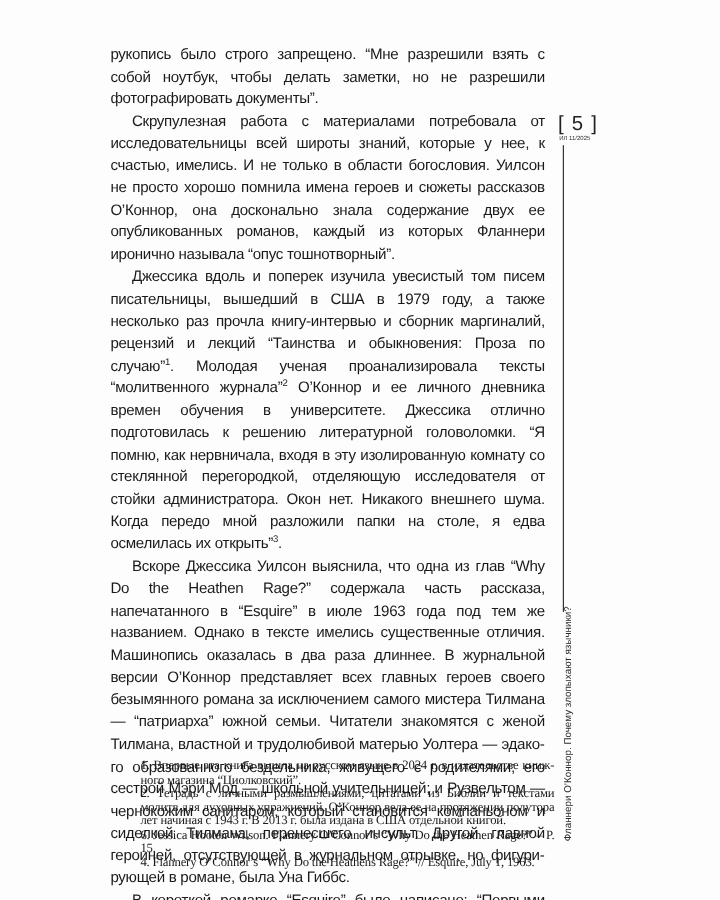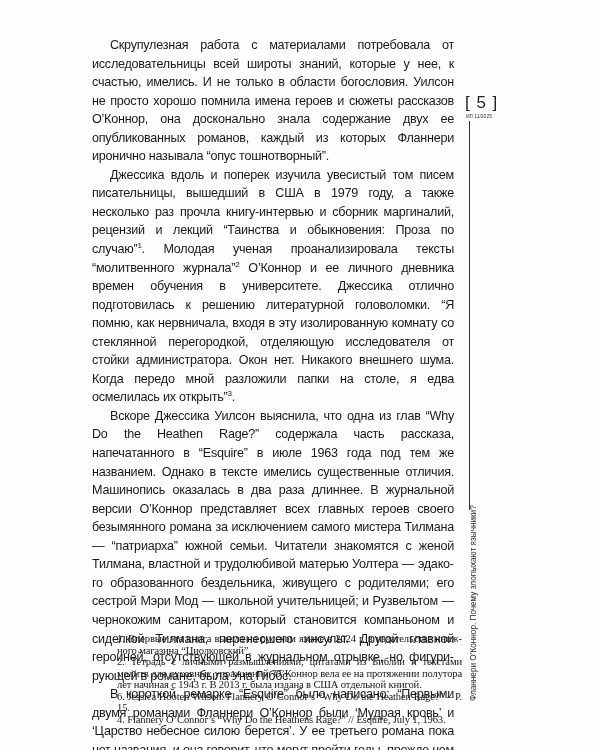--- a/index.html
+++ b/index.html
@@ -102,20 +102,21 @@
       white-space: nowrap;
       width: 190px;
     }
   </style>
 </head>
 <body>
 
 <div class="page">
 
   <div class="body-text">
+    <p class="cont">рукопись было строго запрещено. “Мне разрешили взять с собой ноутбук, чтобы делать заметки, но не разрешили фотографировать документы”.</p>
     <p>Скрупулезная работа с материалами потребовала от исследовательницы всей широты знаний, которые у нее, к счастью, имелись. И не только в области богословия. Уилсон не просто хорошо помнила имена героев и сюжеты расска­зов О’Коннор, она досконально знала содержание двух ее опубликованных ро­манов, каждый из которых Фланнери иронично называла “опус тошнотворный”.</p>
     <p><span>Джессика вдоль и поперек изучила увесистый том писем писательницы, вышедший в США в 1979 году, а также несколько раз прочла книгу-интервью и сборник маргиналий, рецензий и лекций “Таинства и обыкновения: Проза по случаю”</span><sup>1</sup><span>. Молодая ученая проанализировала тексты “молитвенного журна­ла”</span><sup>2</sup><span> О’Коннор и ее личного дневника времен обучения в университете. Джес­сика отлично подготовилась к решению литературной головоломки. “Я помню, как нервничала, входя в эту изолированную комнату со стеклянной перего­родкой, отделяющую исследователя от стойки администратора. Окон нет. Ни­какого внешнего шума. Когда передо мной разложили папки на столе, я едва осмелилась их открыть”</span><sup>3</sup><span>.</span></p>
     <p>Вскоре Джессика Уилсон выяснила, что одна из глав “Why Do the Heathen Rage?” содержала часть рассказа, напечатанного в “Esquire” в июле 1963 го­да под тем же названием. Однако в тексте имелись существенные отличия. Машинопись оказалась в два раза длиннее. В журнальной версии О’Коннор представляет всех главных героев своего безымянного романа за исключени­ем самого мистера Тилмана — “патриарха” южной семьи. Читатели знако­мятся с женой Тилмана, властной и трудолюбивой матерью Уолтера — эдако­го образованного бездельника, живущего с родителями; его сестрой Мэри Мод — школьной учительницей; и Рузвельтом — чернокожим санитаром, ко­торый становится компаньоном и сиделкой Тилмана, перенесшего инсульт. Другой главной героиней, отсутствующей в журнальном отрывке, но фигури­рующей в романе, была Уна Гиббс.</p>
     <p><span>В короткой ремарке “Esquire” было написано: “Первыми двумя романами Фланнери О’Коннор были ‘Мудрая кровь’ и ‘Царство небесное силою берется’. У ее третьего романа пока нет названия, и она говорит, что могут пройти го­ды, прежде чем он будет завершен. Это отрывок из начальной части”</span></p>
 
   </div>
 
   <div class="page-num">[ 5 ]</div>
   <div class="issue-label">ИЛ 11/2025</div>
   <div class="margin-rule"></div>

